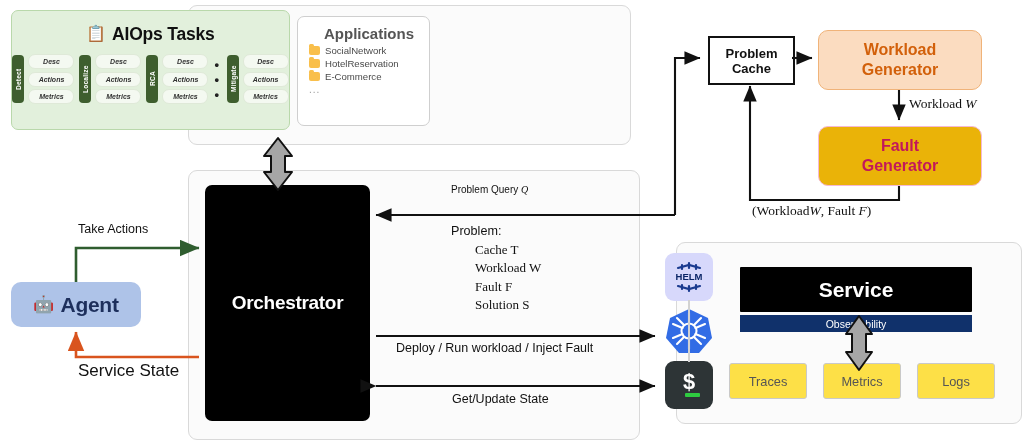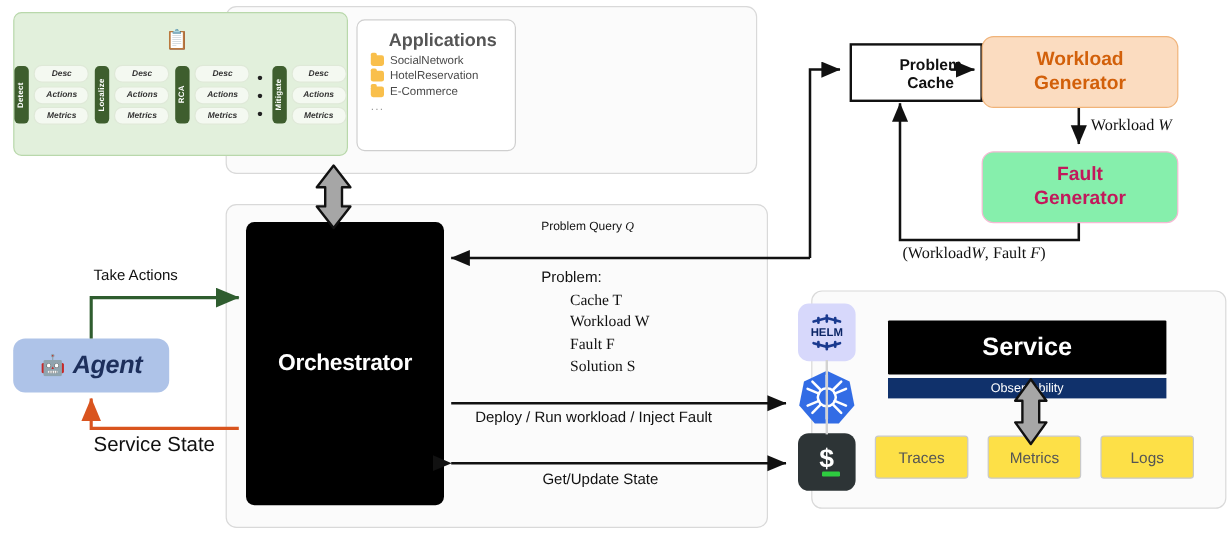--- a/index.html
+++ b/index.html
@@ -42,42 +42,42 @@
   #apps-ellipsis{margin-left:11px;font-size:10px;color:#9b9b9b;letter-spacing:1px;}
 
   
   #orch-container{left:188px;top:170px;width:450px;height:268px;}
   #orchestrator{left:205px;top:185px;width:165px;height:236px;background:#000;
       border-radius:7px;color:#fff;font-size:19px;font-weight:bold;letter-spacing:-.3px;}
 
   
   #agent-box{left:11px;top:282px;width:130px;height:45px;background:#aec3e8;
       border-radius:10px;}
-  #agent-label{font-size:21px;font-weight:bold;color:#1d2f5c;letter-spacing:-.3px;font-style:italic;}
+  #agent-label{font-size:21px;font-weight:bold;color:#1d2f5c;letter-spacing:-.3px;}
   #robot-icon{font-size:17px;margin-right:6px;}
   #take-actions-label{left:78px;top:222px;font-size:12.5px;color:#111;}
   #service-state-label{left:78px;top:361px;font-size:17px;color:#111;}
 
   
   #problem-query-label{left:451px;top:184px;font-size:10px;color:#111;}
   .ital{font-style:italic;font-family:"Liberation Serif",serif;}
   #problem-block{left:451px;top:222px;font-size:13px;line-height:18.5px;
       font-family:"Liberation Serif",serif;color:#111;}
   #problem-block .ind{padding-left:24px;}
   #problem-head{font-family:"Liberation Sans",sans-serif;font-size:12.6px;}
   #deploy-label{left:396px;top:341px;font-size:12.5px;color:#111;}
   #getupdate-label{left:452px;top:392px;font-size:12.5px;color:#111;}
 
   
   #problem-cache{left:708px;top:36px;width:83px;height:45px;background:#fff;
-      border:2px solid #111;font-size:13px;font-weight:bold;line-height:15px;padding-left:24px;}
+      border:2px solid #111;font-size:13px;font-weight:bold;line-height:15px;}
   #workload-gen{left:818px;top:30px;width:162px;height:58px;background:#fbdcc0;
       border:1.3px solid #f0b379;border-radius:10px;color:#d2600a;
       font-size:16px;font-weight:bold;line-height:20px;}
-  #fault-gen{left:818px;top:126px;width:162px;height:58px;background:#86efac;
+  #fault-gen{left:818px;top:126px;width:162px;height:58px;background:#eab308;
       border:1.3px solid #f5b9d4;border-radius:10px;color:#c2185b;
       font-size:16px;font-weight:bold;line-height:20px;}
   #workload-w-label{left:909px;top:96px;font-size:13.5px;
       font-family:"Liberation Serif",serif;color:#111;}
   #wf-pair-label{left:752px;top:203px;font-size:13.5px;
       font-family:"Liberation Serif",serif;color:#111;}
 
   
   #service-container{left:676px;top:242px;width:344px;height:180px;}
   #service-bar{left:740px;top:267px;width:232px;height:45px;background:#000;
@@ -105,20 +105,21 @@
 </head>
 <body>
 
 <div class="abs panel" id="top-container"></div>
 <div class="abs panel" id="orch-container"></div>
 <div class="abs panel" id="service-container"></div>
 
 <div class="abs" id="aiops-card">
   <div class="ctr" id="aiops-title">
     <span id="clipboard-icon">📋</span>
+    <span>AIOps Tasks</span>
   </div>
   <div id="task-strip">
 
     <div class="task-group">
       <div class="task-tab">Detect</div>
       <div class="task-pills">
         <div class="pill ctr">Desc</div>
         <div class="pill ctr">Actions</div>
         <div class="pill ctr">Metrics</div>
       </div>

